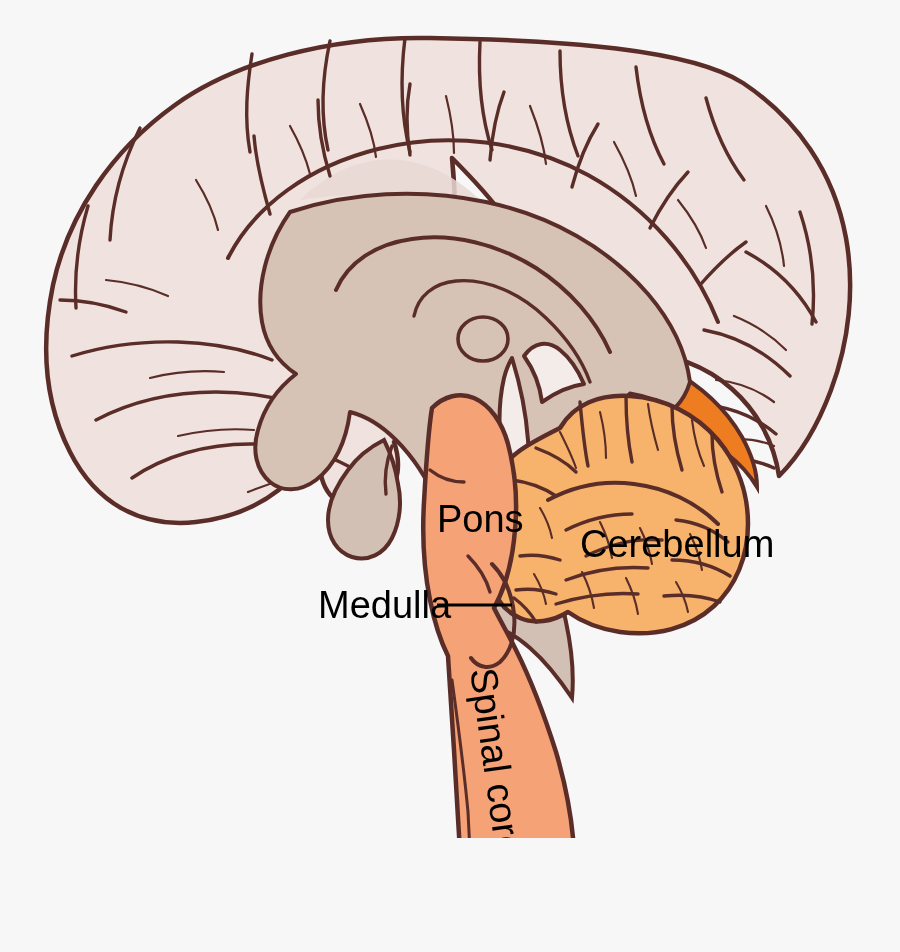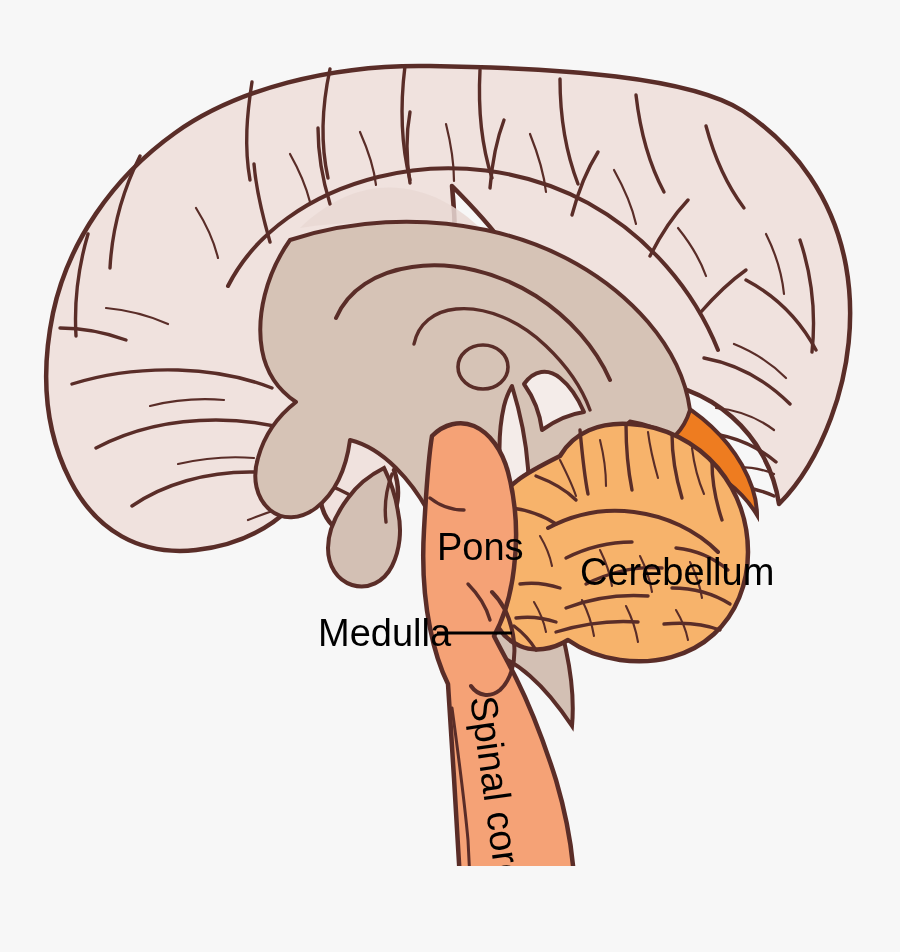--- a/index.html
+++ b/index.html
@@ -10,21 +10,20 @@
   }
   body {
     font-family: "Liberation Sans", sans-serif;
   }
   #diagram-root {
     position: relative;
     width: 900px;
     height: 838px;
     background: #f0abfc;
     overflow: hidden;
-    margin-top: 28px;
   }
   #brain-svg {
     display: block;
     width: 900px;
     height: 952px;
   }
   .label-text {
     font-family: "Liberation Sans", sans-serif;
     font-size: 38px;
     fill: #000000;

